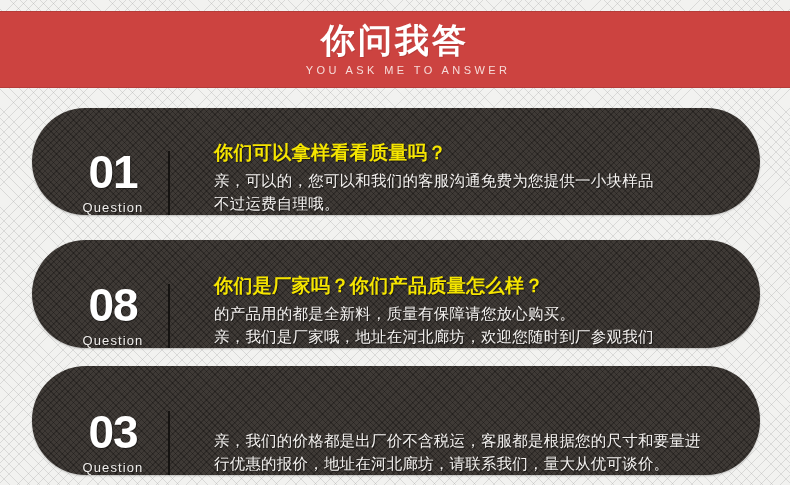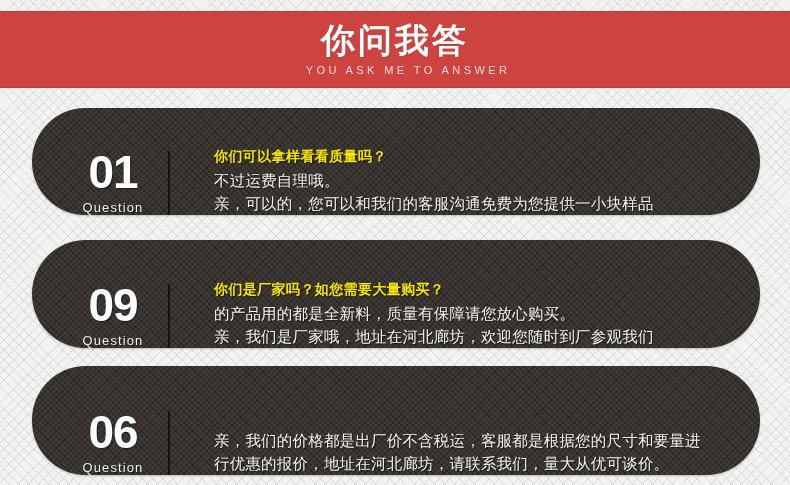--- a/index.html
+++ b/index.html
@@ -118,21 +118,21 @@
   }
 
   .text-cell {
     flex: 1 1 auto;
     padding: 11px 0 0 28px;
     box-sizing: border-box;
     overflow: hidden;
   }
   .q-text {
     color: #f5e500;
-    font-size: 14px;
+    font-size: 19px;
     font-weight: bold;
     letter-spacing: 0.4px;
     line-height: 1.2;
     text-shadow: 1px 1px 1px rgba(0,0,0,0.5);
     white-space: nowrap;
   }
   .a-text {
     color: #f4f2f0;
     font-size: 15.5px;
     font-weight: normal;
@@ -154,43 +154,43 @@
   </div>
 
   <div class="faq-block faq-1">
     <div class="num-cell">
       <div class="num-value">01</div>
       <div class="num-label">Question</div>
     </div>
     <div class="text-cell">
       <div class="q-text">你们可以拿样看看质量吗？</div>
       <div class="a-text">
+        <div class="a-line">亲，可以的，您可以和我们的客服沟通免费为您提供一小块样品</div>
         <div class="a-line">不过运费自理哦。</div>
-        <div class="a-line">亲，可以的，您可以和我们的客服沟通免费为您提供一小块样品</div>
       </div>
     </div>
   </div>
 
   <div class="faq-block faq-2">
     <div class="num-cell">
-      <div class="num-value">09</div>
+      <div class="num-value">08</div>
       <div class="num-label">Question</div>
     </div>
     <div class="text-cell">
-      <div class="q-text">你们是厂家吗？如您需要大量购买？</div>
+      <div class="q-text">你们是厂家吗？你们产品质量怎么样？</div>
       <div class="a-text">
         <div class="a-line">的产品用的都是全新料，质量有保障请您放心购买。</div>
         <div class="a-line">亲，我们是厂家哦，地址在河北廊坊，欢迎您随时到厂参观我们</div>
       </div>
     </div>
   </div>
 
   <div class="faq-block faq-3">
     <div class="num-cell">
-      <div class="num-value">06</div>
+      <div class="num-value">03</div>
       <div class="num-label">Question</div>
     </div>
     <div class="text-cell">
       <div class="a-text">
         <div class="a-line">亲，我们的价格都是出厂价不含税运，客服都是根据您的尺寸和要量进</div>
         <div class="a-line">行优惠的报价，地址在河北廊坊，请联系我们，量大从优可谈价。</div>
       </div>
     </div>
   </div>
 

